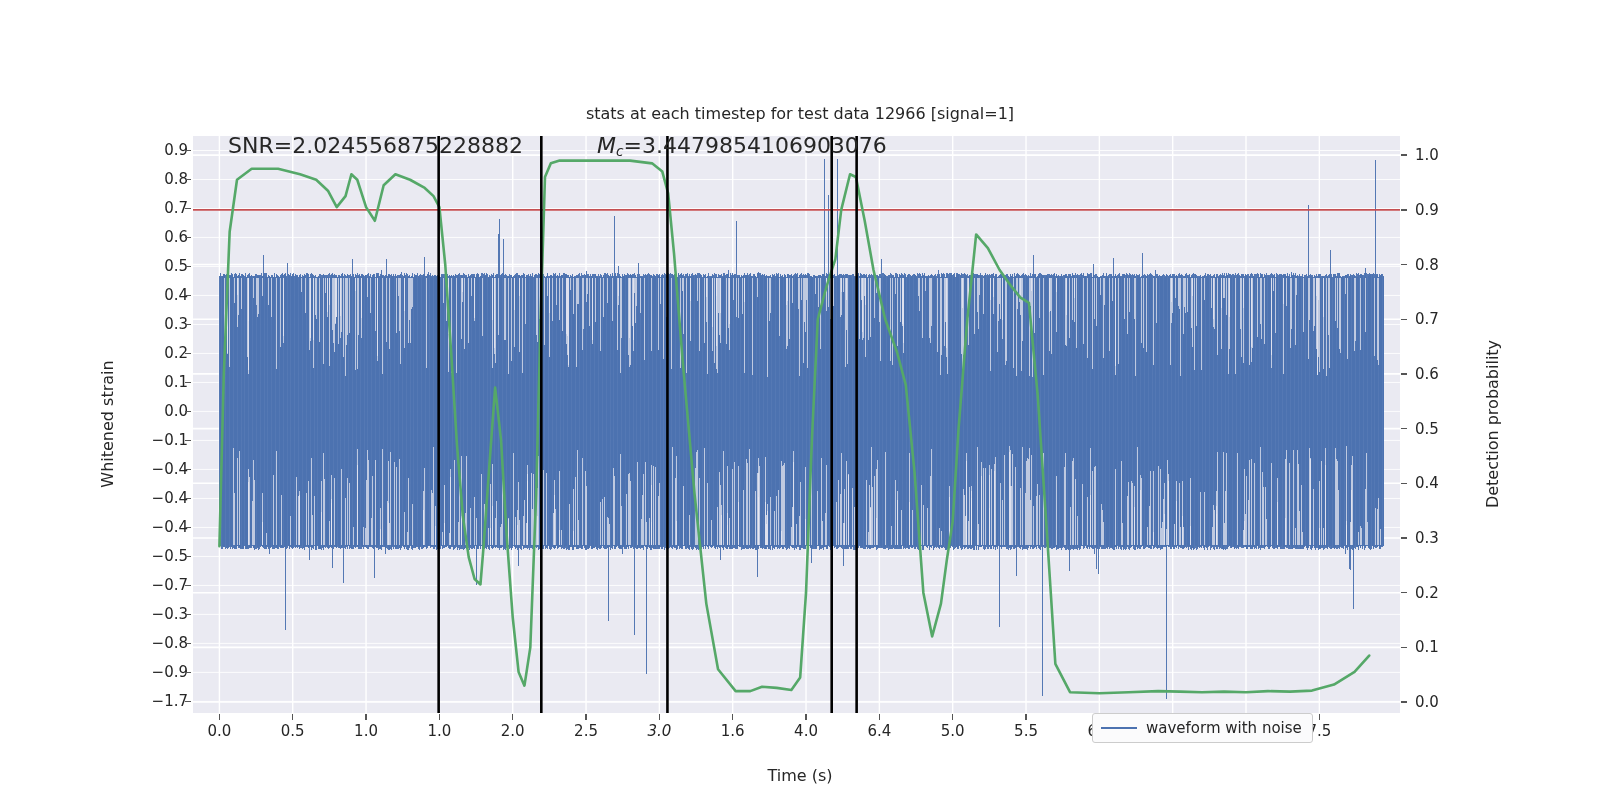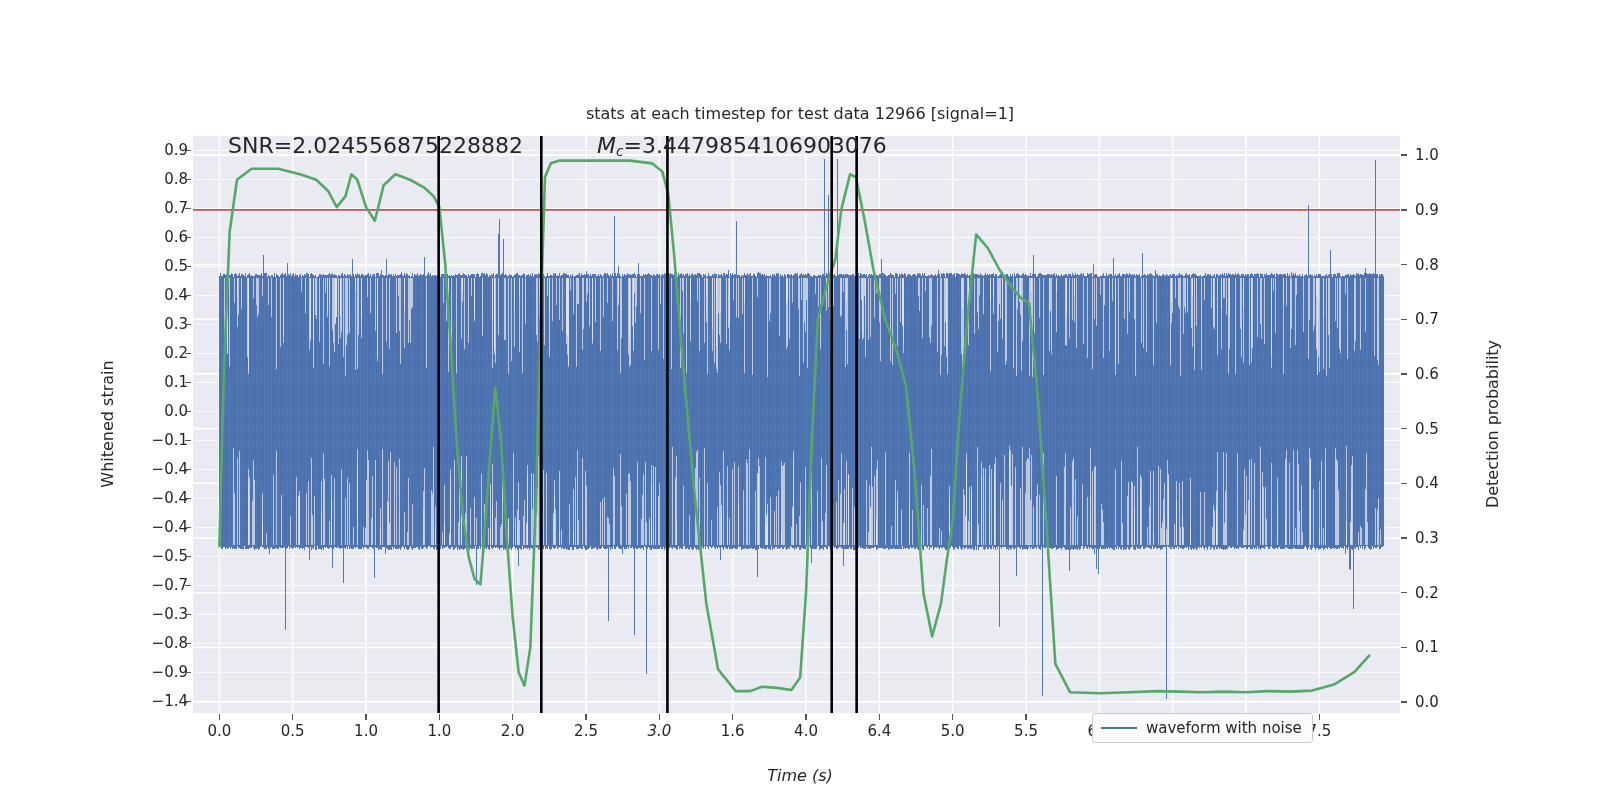--- a/index.html
+++ b/index.html
@@ -18,21 +18,21 @@
   .ytick-r{position:absolute;left:1415px;font-size:15px;color:#262626;
            text-align:left;white-space:nowrap;transform:translateY(-50%);}
   .tickmark{position:absolute;width:6px;height:1.4px;background:#555555;}
   .xtick{position:absolute;top:686px;font-size:15px;color:#262626;
          text-align:center;white-space:nowrap;transform:translateX(-50%);}
 
   
   #title{position:absolute;left:0;top:68px;width:1600px;text-align:center;
          font-size:16px;color:#262626;}
   #xlabel{position:absolute;left:0;top:730px;width:1600px;text-align:center;
-          font-size:16px;color:#262626;font-style:italic;}
+          font-size:16px;color:#262626;}
   #ylabel-left{position:absolute;left:107px;top:388px;font-size:16px;color:#262626;
        transform:translate(-50%,-50%) rotate(-90deg);white-space:nowrap;}
   #ylabel-right{position:absolute;left:1492px;top:388px;font-size:16px;color:#262626;
        transform:translate(-50%,-50%) rotate(-90deg);white-space:nowrap;}
 
   
   .annot{position:absolute;top:97px;font-size:22px;color:#262626;white-space:nowrap;}
   .annot .it{font-style:italic;}
   .annot sub{font-size:0.62em;font-style:italic;vertical-align:-0.22em;}
 
@@ -147,21 +147,21 @@
       <div class="ytick" style="top: 520.427px;">−0.5</div>
       <div class="tickmark" style="left: 185px; top: 519.727px;"></div>
       <div class="ytick" style="top: 549.422px;">−0.7</div>
       <div class="tickmark" style="left: 185px; top: 548.722px;"></div>
       <div class="ytick" style="top: 578.417px;">−0.3</div>
       <div class="tickmark" style="left: 185px; top: 577.717px;"></div>
       <div class="ytick" style="top: 607.412px;">−0.8</div>
       <div class="tickmark" style="left: 185px; top: 606.712px;"></div>
       <div class="ytick" style="top: 636.407px;">−0.9</div>
       <div class="tickmark" style="left: 185px; top: 635.707px;"></div>
-      <div class="ytick" style="top: 665.402px;">−1.4</div>
+      <div class="ytick" style="top: 665.402px;">−1.7</div>
       <div class="tickmark" style="left: 185px; top: 664.702px;"></div>
     </div>
   <div id="ticks-right">
       <div class="ytick-r" style="top: 119.142px;">1.0</div>
       <div class="tickmark" style="left: 1401px; top: 118.442px;"></div>
       <div class="ytick-r" style="top: 173.834px;">0.9</div>
       <div class="tickmark" style="left: 1401px; top: 173.134px;"></div>
       <div class="ytick-r" style="top: 228.526px;">0.8</div>
       <div class="tickmark" style="left: 1401px; top: 227.826px;"></div>
       <div class="ytick-r" style="top: 283.218px;">0.7</div>

